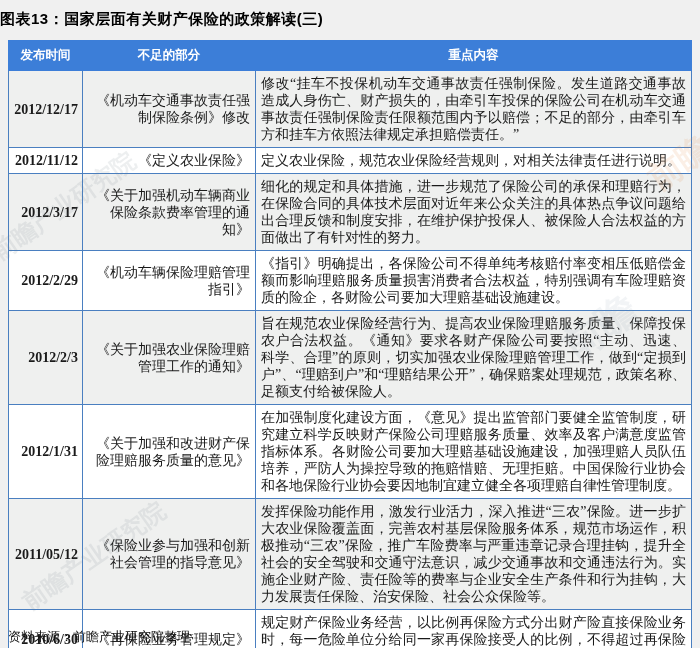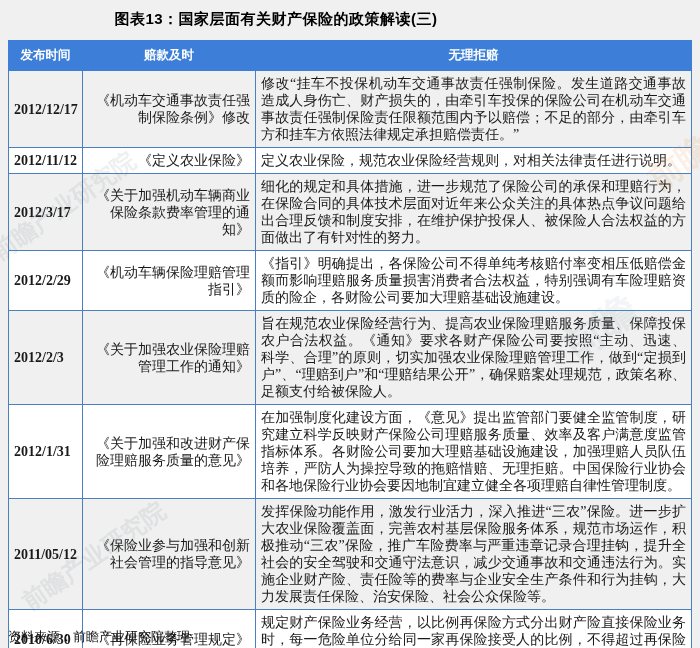--- a/index.html
+++ b/index.html
@@ -6,21 +6,20 @@
   body {
     width: 700px; height: 648px;
     background: #f0f0f0;
     position: relative;
     overflow: hidden;
     font-family: "Liberation Serif", "DejaVu Serif", serif;
     color: #1a1a1a;
   }
   .page-title {
     position: absolute; top: 10px; left: 0; width: 552px;
-    text-align: center;
     font-family: "Liberation Sans", "DejaVu Sans", sans-serif;
     font-size: 15px; font-weight: bold; color: #000;
     letter-spacing: 0.5px;
   }
   table.policy-table {
     position: absolute; left: 8px; top: 40px;
     width: 684px;
     border-collapse: collapse;
     table-layout: fixed;
     background: transparent;
@@ -41,21 +40,21 @@
     border: 1px solid #4a7fc0;
     font-size: 14px;
     line-height: 17px;
     padding: 4px 5px;
     vertical-align: middle;
     word-break: break-all;
   }
   .policy-table tbody tr:nth-child(odd)  { background: #eff0ef; }
   .policy-table tbody tr:nth-child(even) { background: #ffffff; }
   .policy-table td:nth-child(1) {
-    text-align: left;
+    text-align: right;
     font-weight: bold;
     padding-right: 4px;
     white-space: nowrap;
   }
   .policy-table td:nth-child(2) { text-align: right; }
   .policy-table td:nth-child(3) { text-align: left; text-align: justify; }
   .policy-table { border: 1px solid #4a7fc0; border-bottom: 2px solid #4a7fc0; }
   .footer {
     position: absolute; left: 8px; right: 8px; top: 628px;
     display: flex; justify-content: space-between; align-items: center;
@@ -87,22 +86,22 @@
 
 <table class="policy-table">
   <colgroup>
     <col class="c-date">
     <col class="c-policy">
     <col class="c-content">
   </colgroup>
   <thead>
     <tr>
       <th>发布时间</th>
-      <th>赔款及时</th>
-      <th>无理拒赔</th>
+      <th>不足的部分</th>
+      <th>重点内容</th>
     </tr>
   </thead>
   <tbody>
       <tr>
         <td>2012/12/17</td>
         <td>《机动车交通事故责任强制保险条例》修改</td>
         <td>修改“挂车不投保机动车交通事故责任强制保险。发生道路交通事故造成人身伤亡、财产损失的，由牵引车投保的保险公司在机动车交通事故责任强制保险责任限额范围内予以赔偿；不足的部分，由牵引车方和挂车方依照法律规定承担赔偿责任。”</td>
       </tr>
       <tr>
         <td>2012/11/12</td>

